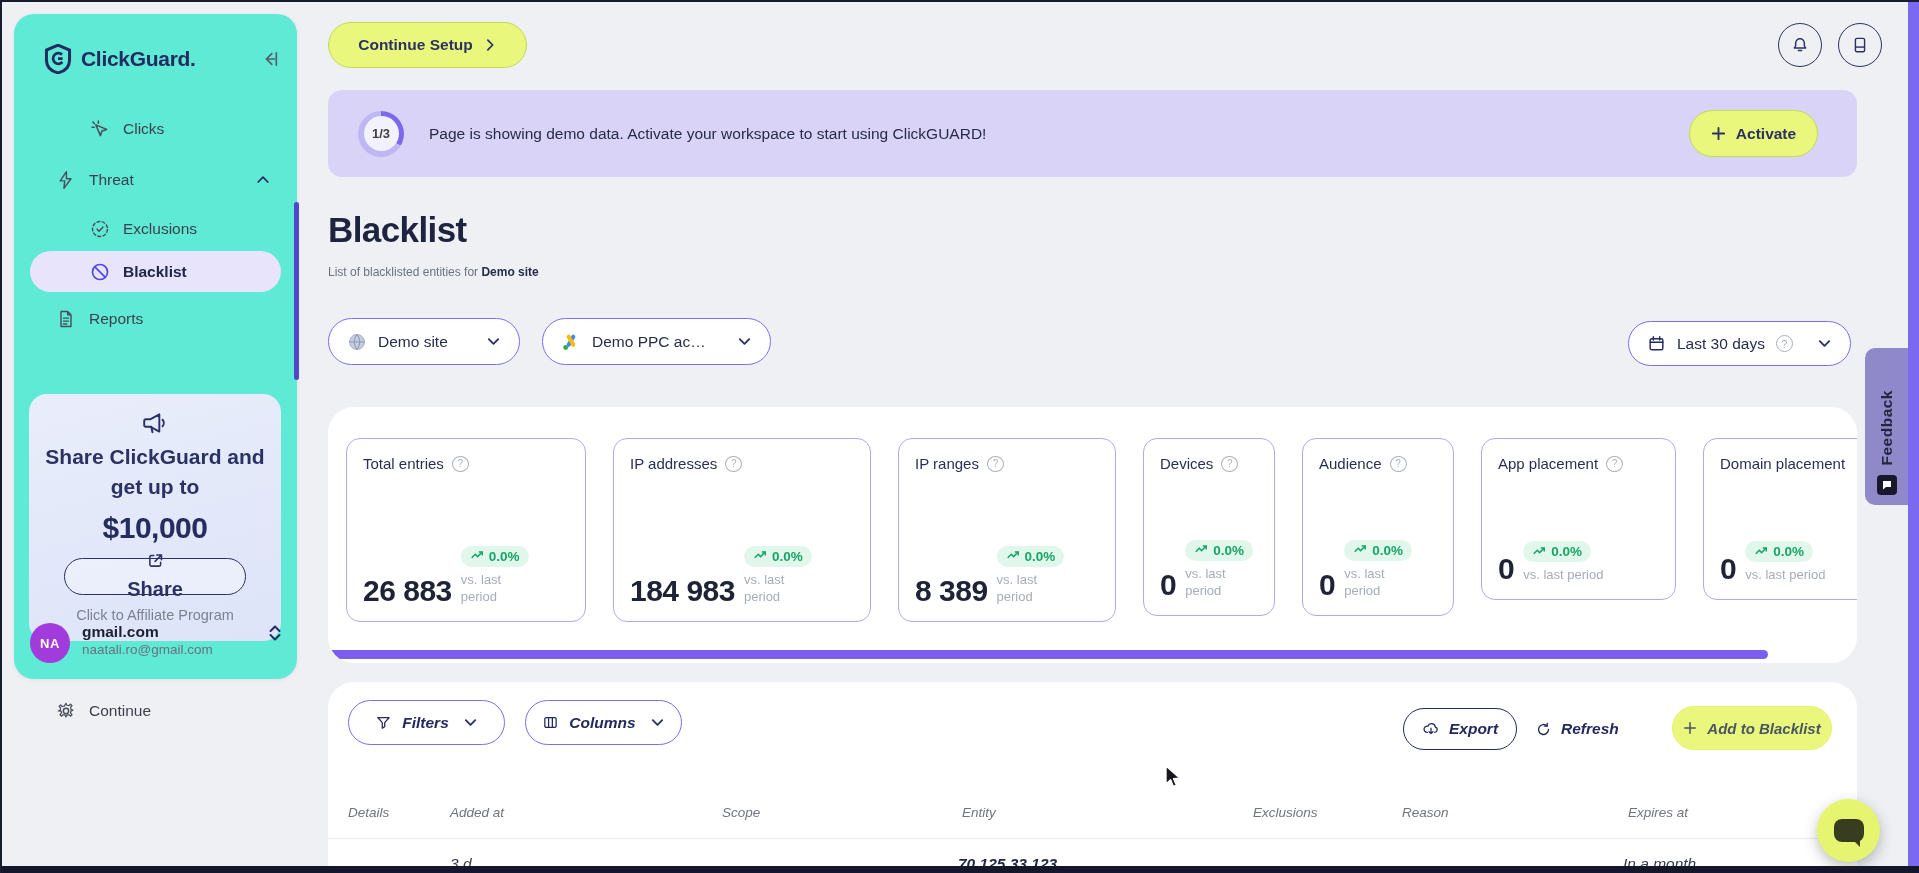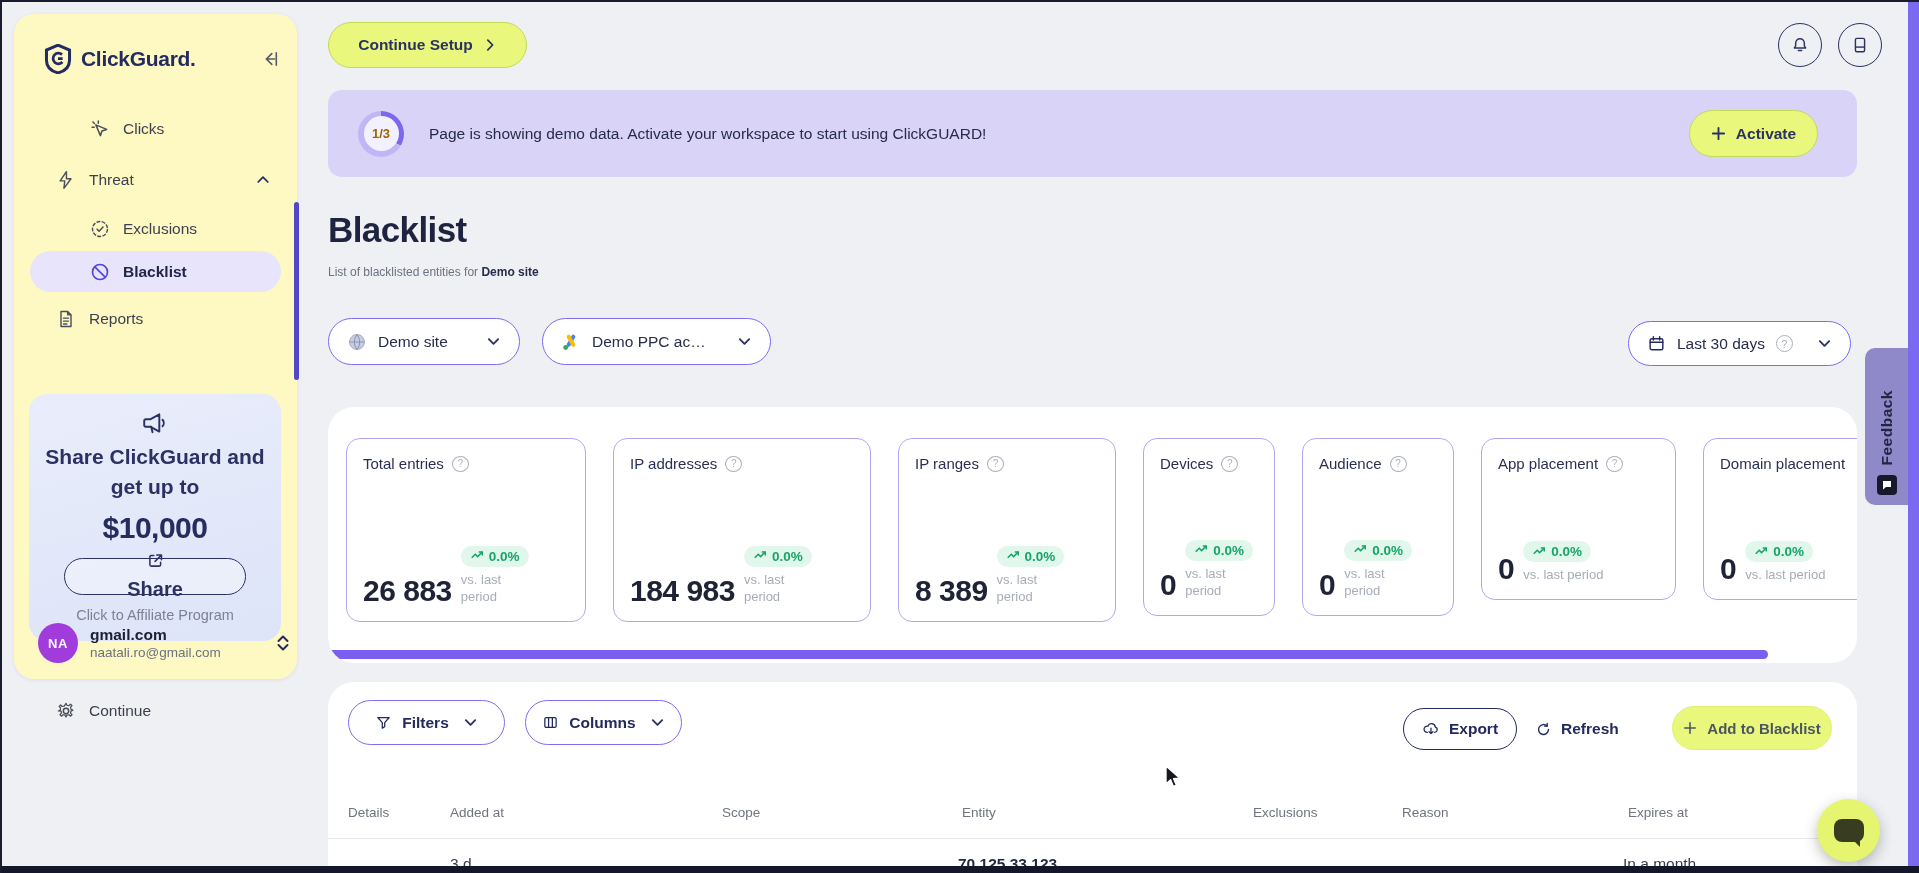--- a/index.html
+++ b/index.html
@@ -9,21 +9,21 @@
   .abs { position:absolute; }
   svg { display:block; }
 
   
   .edge-top    { left:0; top:0; width:1919px; height:2px; background:#191c2e; z-index:60; }
   .edge-left   { left:0; top:0; width:2px; height:873px; background:#191c2e; z-index:60; }
   .edge-bottom { left:0; top:866px; width:1919px; height:7px; background:#14172a; z-index:58; }
   .edge-right  { left:1908px; top:0; width:11px; height:866px; background:#7b6af0; z-index:57; }
 
   
-  .sidebar { left:14px; top:14px; width:283px; height:665px; background:#fef9c3; border-radius:20px; box-shadow:0 1px 4px rgba(30,35,80,.07); z-index:5; }
+  .sidebar { left:14px; top:14px; width:283px; height:665px; background:#5eead4; border-radius:20px; box-shadow:0 1px 4px rgba(30,35,80,.07); z-index:5; }
   .logo-row { position:absolute; left:30px; top:30px; right:18px; display:flex; align-items:center; gap:9px; }
   .brand { font-size:21px; font-weight:800; color:#242b60; letter-spacing:-.3px; }
   .collapse { margin-left:auto; color:#565b6b; cursor:pointer; }
   .nav { position:absolute; left:0; top:94px; right:0; }
   .nav-item { display:flex; align-items:center; gap:13px; height:41px; font-size:15.5px; color:#3d414f; cursor:pointer; }
   .nav-item .nicon { width:20px; height:20px; color:#4a4e5c; flex:0 0 20px; }
   .pad-sub { padding-left:76px; }
   .pad-top { padding-left:42px; }
   .nav-chevron { margin-left:auto; margin-right:26px; color:#242b60; }
   .nav-active { margin:2px 16px; height:41px; border-radius:21px; background:#e8e4fc; padding-left:60px; color:#20264a; font-weight:600; }
@@ -32,38 +32,38 @@
 
   .aff-card { left:15px; top:380px; width:252px; height:247px; border-radius:18px;
               background:linear-gradient(165deg,#e9edfb 0%,#dde4f8 100%); text-align:center; padding:16px 12px; color:#2b3163; }
   .aff-head { font-size:21px; font-weight:600; line-height:1.45; margin-top:6px; }
   .aff-amount { font-size:30px; font-weight:800; color:#252c5e; margin-top:8px; letter-spacing:-.5px; }
   .aff-share { margin:13px auto 0; width:182px; height:37px; border:1.6px solid #2b3163; border-radius:19px;
                display:flex; align-items:center; justify-content:center; gap:9px; font-size:20px; font-weight:600; background:rgba(255,255,255,.35); cursor:pointer;flex-direction:column; }
   .aff-link { margin-top:12px; font-size:14.5px; color:#7c828f; cursor:pointer; }
 
   .settings-row { left:0; top:676px; right:0; }
-  .user-row { left:24px; bottom:16px; width:252px; display:flex; align-items:center; gap:12px; cursor:pointer; position:absolute; }
+  .user-row { left:16px; bottom:16px; width:252px; display:flex; align-items:flex-start; gap:12px; cursor:pointer; position:absolute; }
   .avatar { width:40px; height:40px; border-radius:50%; background:#a13bdb; color:#fff; font-size:13px; font-weight:700;
             display:flex; align-items:center; justify-content:center; letter-spacing:.5px; }
   .user-name { font-size:15.5px; font-weight:700; color:#1c2030; }
   .user-email { font-size:13.5px; color:#6b7280; margin-top:1px; }
   .user-chev { margin-left:auto; color:#242b60; }
 
   
   .lime-btn { background:#e9f77d; border:1.6px solid #c3da55; color:#2b3163; border-radius:24px;
               display:flex; align-items:center; justify-content:center; gap:10px; font-weight:700; cursor:pointer; }
   .continue-btn { left:328px; top:22px; width:199px; height:46px; font-size:15.5px; }
   .circle-btn { width:44px; height:44px; border-radius:50%; border:1.4px solid #2b3163; display:flex; align-items:center; justify-content:center; color:#2b3163; cursor:pointer; background:transparent; }
   .bell-btn { left:1778px; top:23px; } .book-btn { left:1838px; top:23px; }
 
   
   .banner { left:328px; top:90px; width:1529px; height:87px; border-radius:14px; background:#d9d4f7; display:flex; align-items:center; padding-left:30px; }
   .ring { width:46px; height:46px; border-radius:50%; background:conic-gradient(#7b68ee 0deg 120deg, #bfb7f4 120deg 360deg); display:flex; align-items:center; justify-content:center; }
-  .ring-inner { width:35px; height:35px; border-radius:50%; background:#f3f1fd; display:flex; align-items:center; justify-content:center; font-size:13px; font-weight:700; color:#a16207; }
+  .ring-inner { width:35px; height:35px; border-radius:50%; background:#f3f1fd; display:flex; align-items:center; justify-content:center; font-size:13px; font-weight:700; color:#404040; }
   .banner-msg { margin-left:25px; font-size:15.5px; color:#272b45; }
   .activate-btn { position:absolute; right:39px; top:20px; width:129px; height:47px; font-size:15.5px; font-weight:600; }
 
   
   .page-title { left:328px; top:210px; font-size:35px; font-weight:800; color:#1e2340; letter-spacing:-.6px; }
   .page-sub { left:328px; top:265px; font-size:12px; color:#6b7280; }
   .page-sub b { color:#272d4d; font-weight:700; }
 
   
   .pill { height:47px; border:1.6px solid #7e6cf2; border-radius:24px; background:#fff; display:flex; align-items:center; gap:11px; padding:0 18px; font-size:15.5px; color:#272d4d; cursor:pointer; }
@@ -90,21 +90,21 @@
   .card-bottom { position:absolute; left:16px; bottom:15px; right:8px; display:flex; align-items:flex-end; gap:9px; }
   .card-value { font-size:30px; font-weight:700; color:#1e2336; letter-spacing:-.5px; line-height:1; }
   .delta-col { display:flex; flex-direction:column; gap:4px; }
   .badge { display:inline-flex; align-items:center; gap:5px; background:#e2f7ec; color:#17a567; font-size:13.5px; font-weight:600; border-radius:12px; padding:3px 9px; width:max-content; }
   .caption { font-size:13px; color:#a6acb8; line-height:1.35; }
   .cap-wrap { width:56px; }
   .cap-line { white-space:nowrap; }
   .hscroll { position:absolute; left:0; top:243px; width:1440px; height:9px; border-radius:5px; background:#7a5ef0; cursor:pointer; }
 
   
-  .table-panel { left:328px; top:682px; width:1529px; height:191px; background:#fff; border-radius:26px 26px 0 0; overflow:hidden; }
+  .table-panel { left:328px; top:682px; width:1529px; height:191px; background:#fff; border-radius:26px 26px 0 0; overflow:hidden;font-style:italic; }
   .tp-pill { position:absolute; top:18px; height:45px; border:1.6px solid #7e6cf2; border-radius:23px; background:#fff; display:flex; align-items:center; justify-content:center; gap:10px; font-size:15.5px; color:#232a5e; font-weight:600; cursor:pointer; }
   .filters-pill { left:20px; width:157px; } .columns-pill { left:197px; width:157px; }
   .export-btn { position:absolute; left:1075px; top:26px; width:114px; height:42px; border:1.6px solid #232a5e; border-radius:21px; background:#fff;
                 display:flex; align-items:center; justify-content:center; gap:9px; font-size:15.5px; font-weight:600; color:#232a5e; cursor:pointer; }
   .refresh-btn { position:absolute; left:1207px; top:26px; height:42px; display:flex; align-items:center; gap:9px; font-size:15.5px; font-weight:600; color:#232a5e; cursor:pointer; }
   .add-btn { position:absolute; left:1344px; top:24px; width:160px; height:44px; border-radius:23px; background:#e9f77d; border:1px solid #e2f06e;
              display:flex; align-items:center; justify-content:center; gap:10px; font-size:15px; font-weight:600; color:#4b5563; cursor:pointer; }
   .th { position:absolute; top:123px; font-size:13.5px; color:#6f7480; }
   .tdiv { position:absolute; left:0; right:0; top:156px; height:1px; background:#e8eaee; }
   .td { position:absolute; top:173px; font-size:15.5px; color:#343a4a; }

